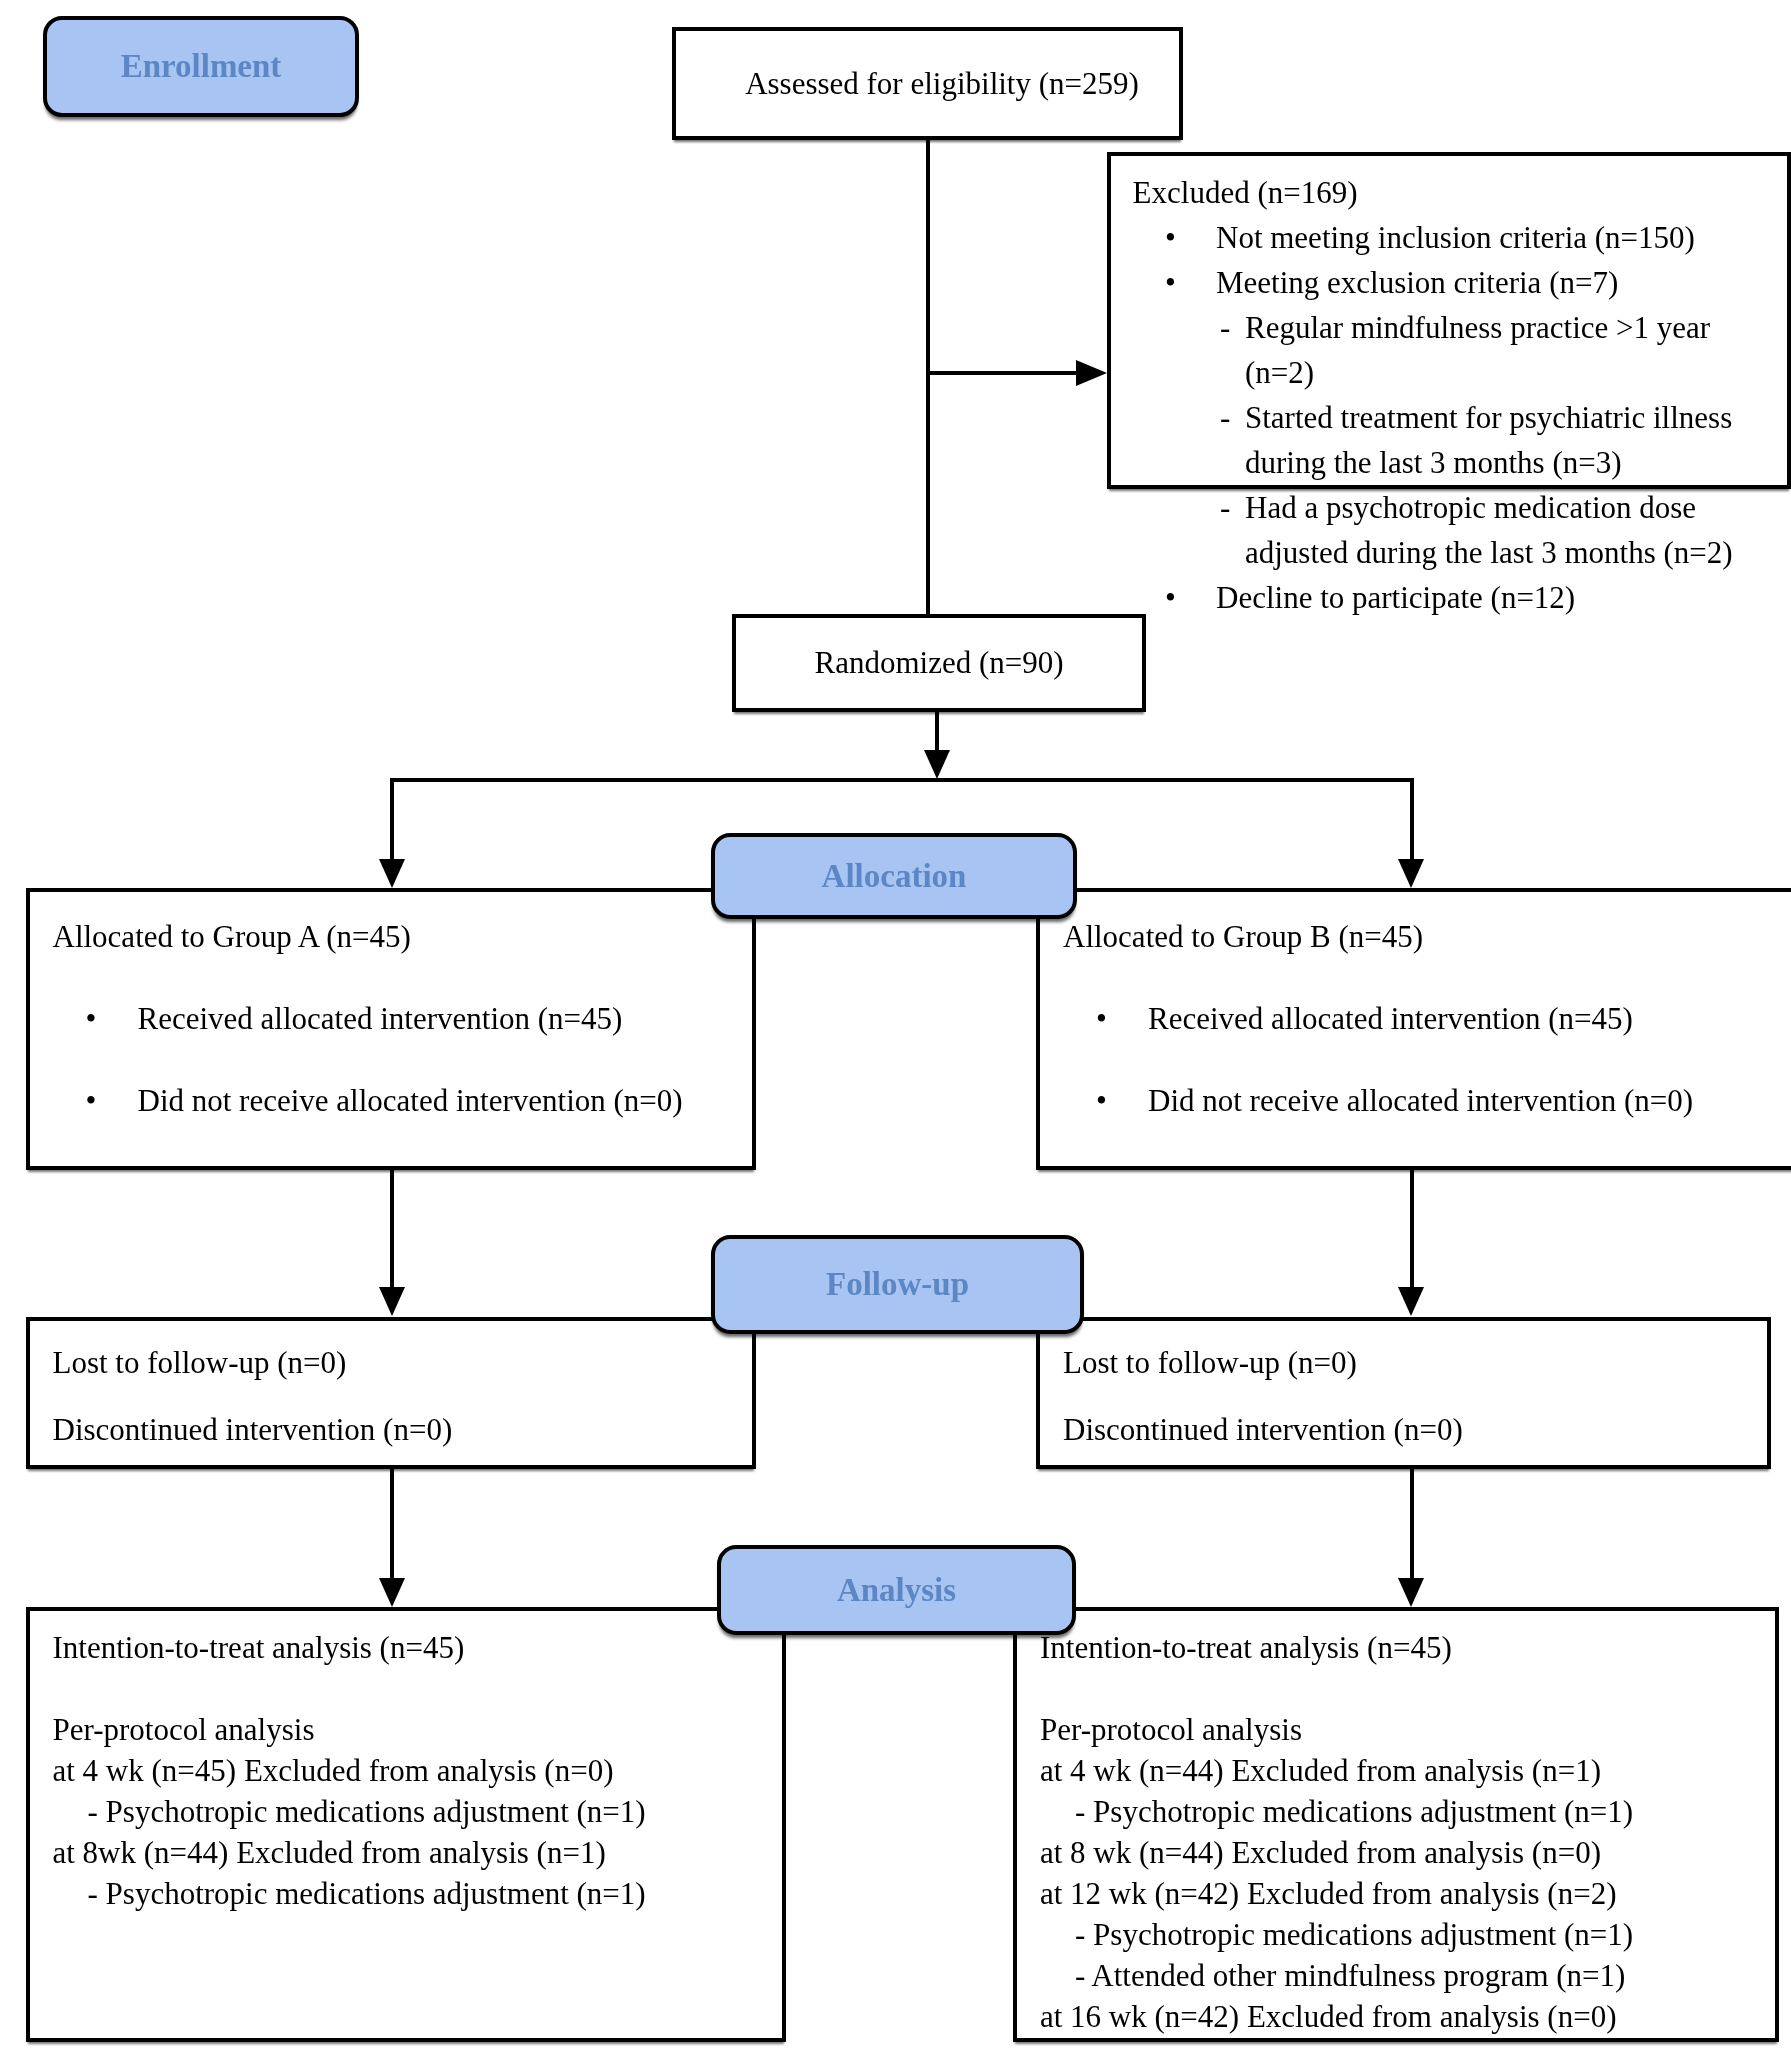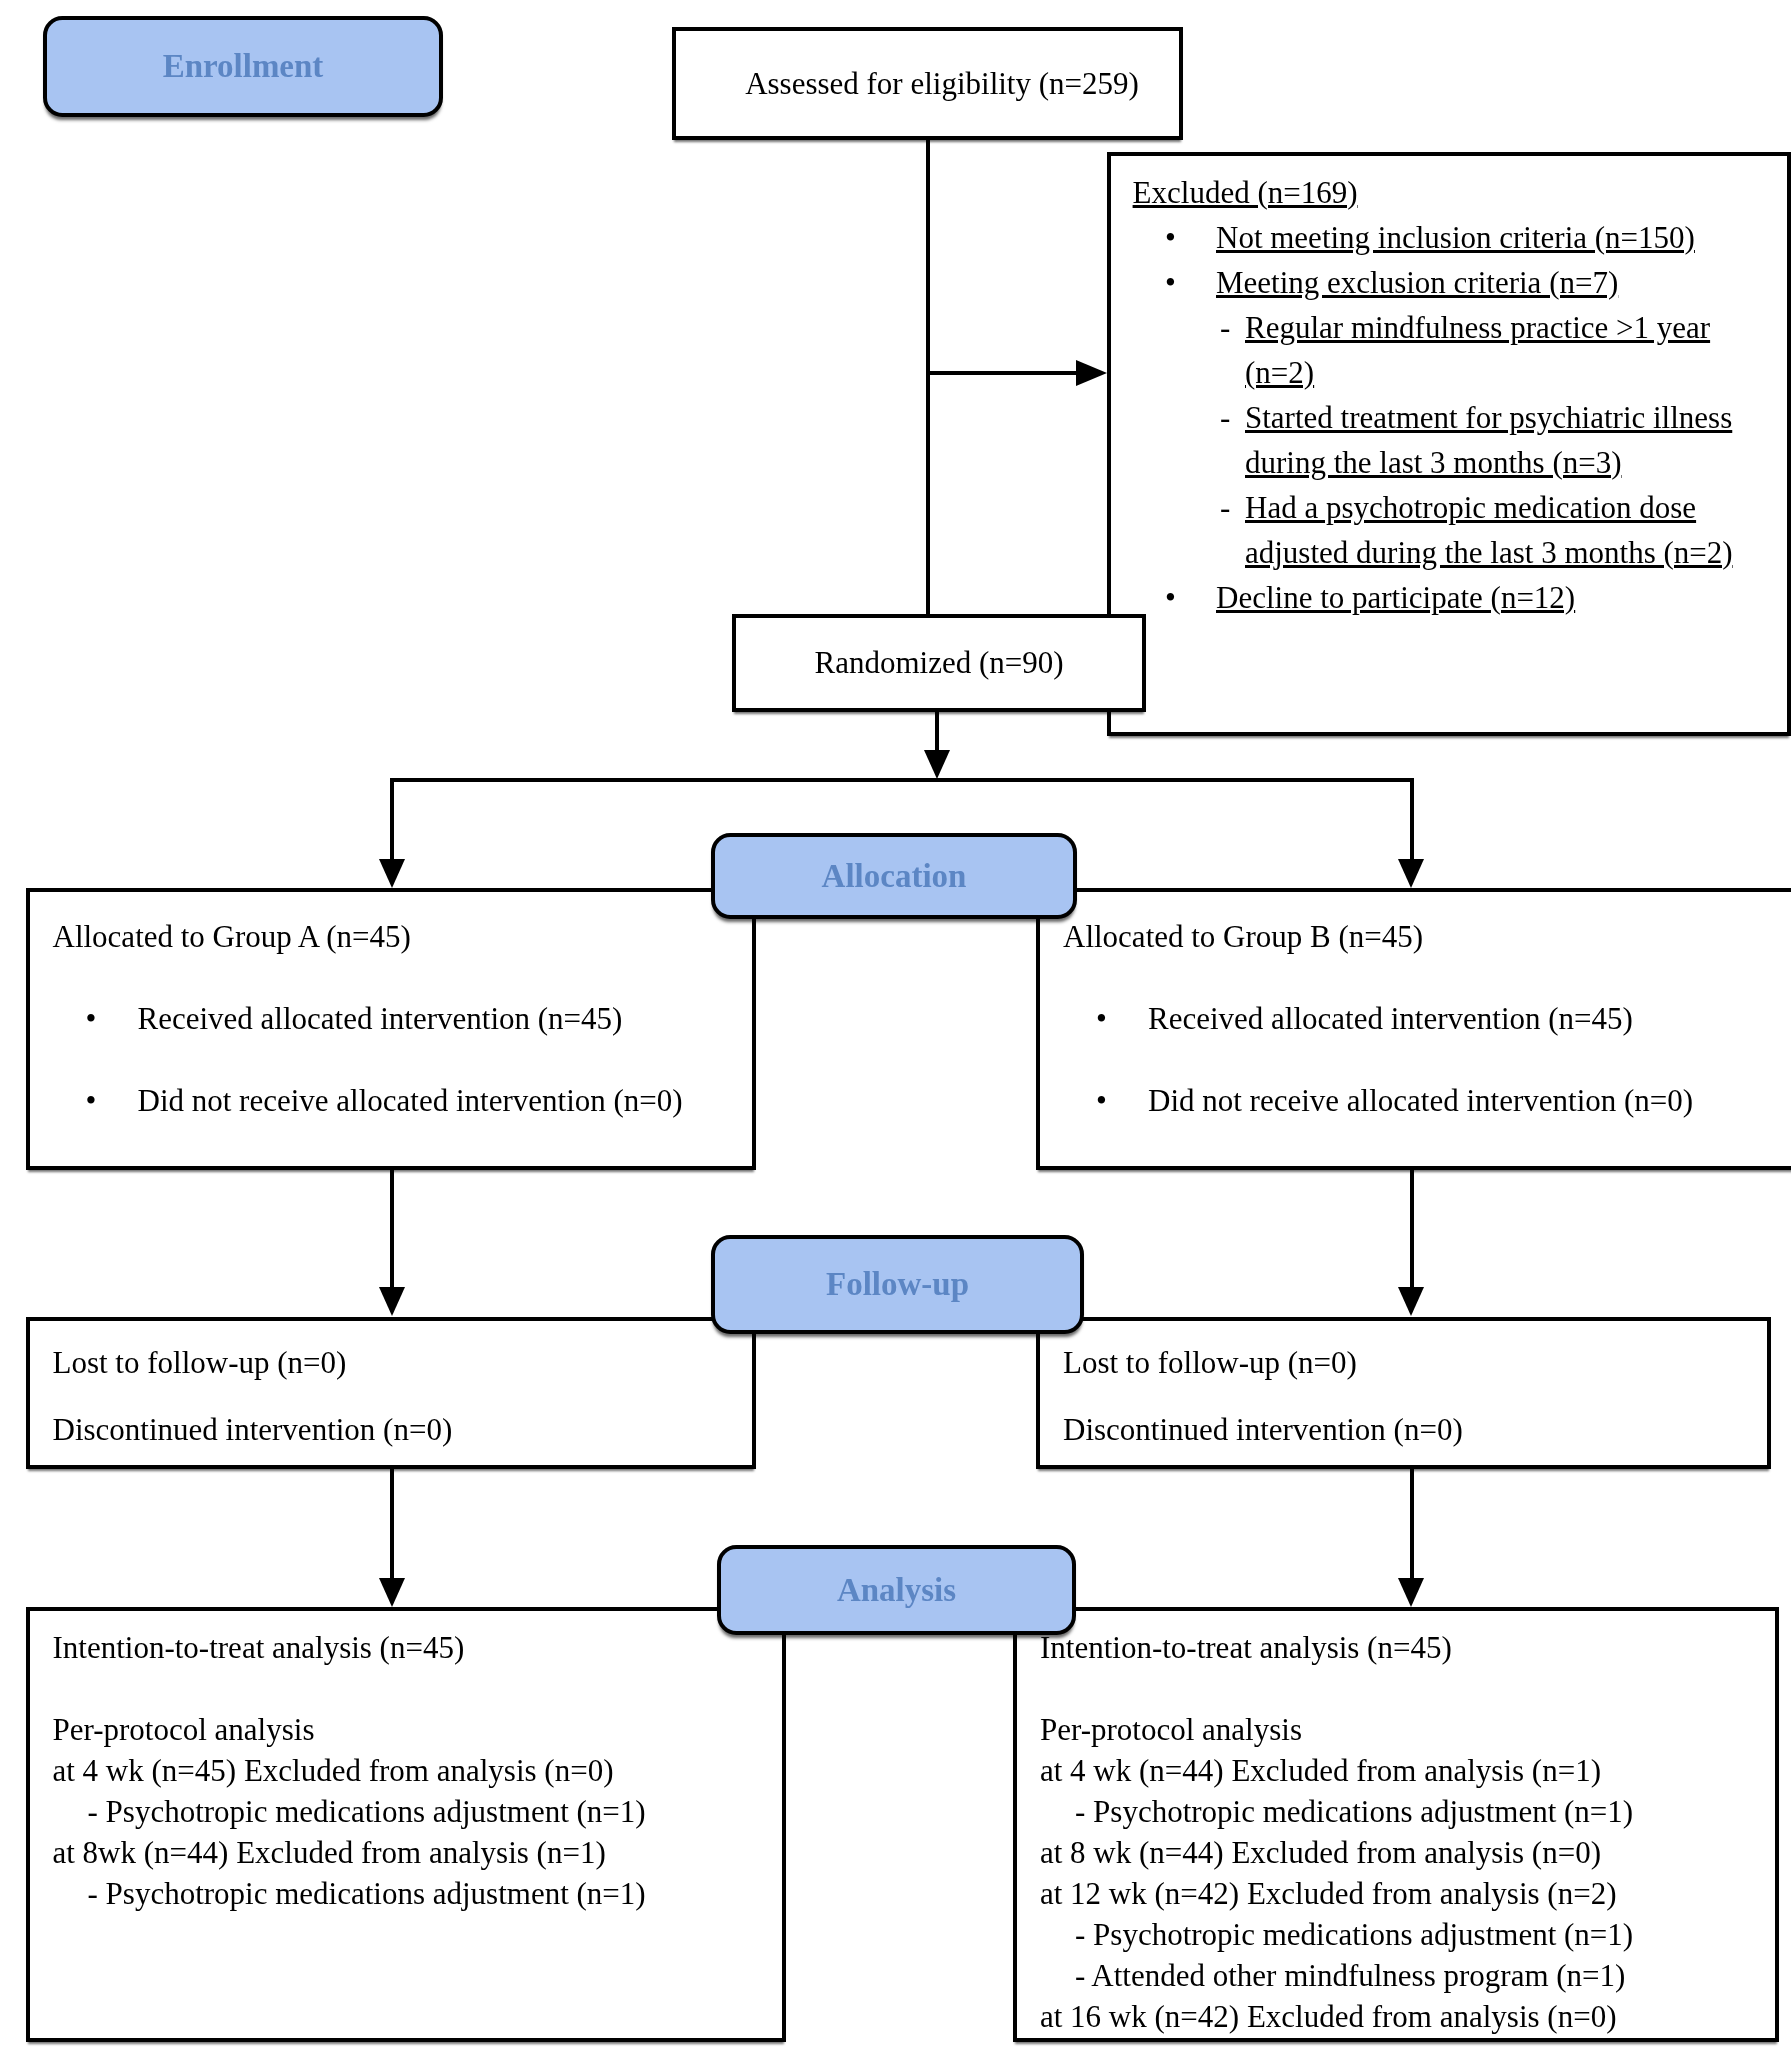--- a/index.html
+++ b/index.html
@@ -84,34 +84,34 @@
   
   .an-box{padding-top:16px;}
   .an-box .line{height:41px;line-height:41px;padding-left:23px;}
   .an-box .line.ind{padding-left:58px;}
 </style>
 </head>
 <body>
 
 <div id="canvas">
 
-  <div class="stage" style="left:43px;top:16px;width:400px;height:101px;">
+  <div class="stage" style="left:43px;top:16px;width:316px;height:101px;border-radius:19px;">
     <span>Enrollment</span>
   </div>
 
   <div class="box center-text" style="left:672px;top:27px;width:511px;height:113px;padding-left:29px;">
     <span>Assessed for eligibility (n=259)</span>
   </div>
 
   <div class="vline" style="left:926px;top:140px;height:476px;"></div>
 
   <div class="hline" style="left:926px;top:371px;width:152px;"></div>
   <div class="arrow-right" style="left:1076px;top:360px;"></div>
 
-  <div class="box" id="box-excluded" style="left:1107px;top:152px;width:684px;height:584px;text-decoration:underline;">
+  <div class="box" id="box-excluded" style="left:1107px;top:152px;width:684px;height:337px;">
     <div class="line l0"><span class="tx">Excluded (n=169)</span></div>
     <div class="line b"><span class="mk">•</span><span class="tx">Not meeting inclusion criteria (n=150)</span></div>
     <div class="line b"><span class="mk">•</span><span class="tx">Meeting exclusion criteria (n=7)</span></div>
     <div class="line d"><span class="mk">-</span><span class="tx">Regular mindfulness practice &gt;1 year</span></div>
     <div class="line dc"><span class="tx">(n=2)</span></div>
     <div class="line d"><span class="mk">-</span><span class="tx">Started treatment for psychiatric illness</span></div>
     <div class="line dc"><span class="tx">during the last 3 months (n=3)</span></div>
     <div class="line d"><span class="mk">-</span><span class="tx">Had a psychotropic medication dose</span></div>
     <div class="line dc"><span class="tx">adjusted during the last 3 months (n=2)</span></div>
     <div class="line b"><span class="mk">•</span><span class="tx">Decline to participate (n=12)</span></div>

